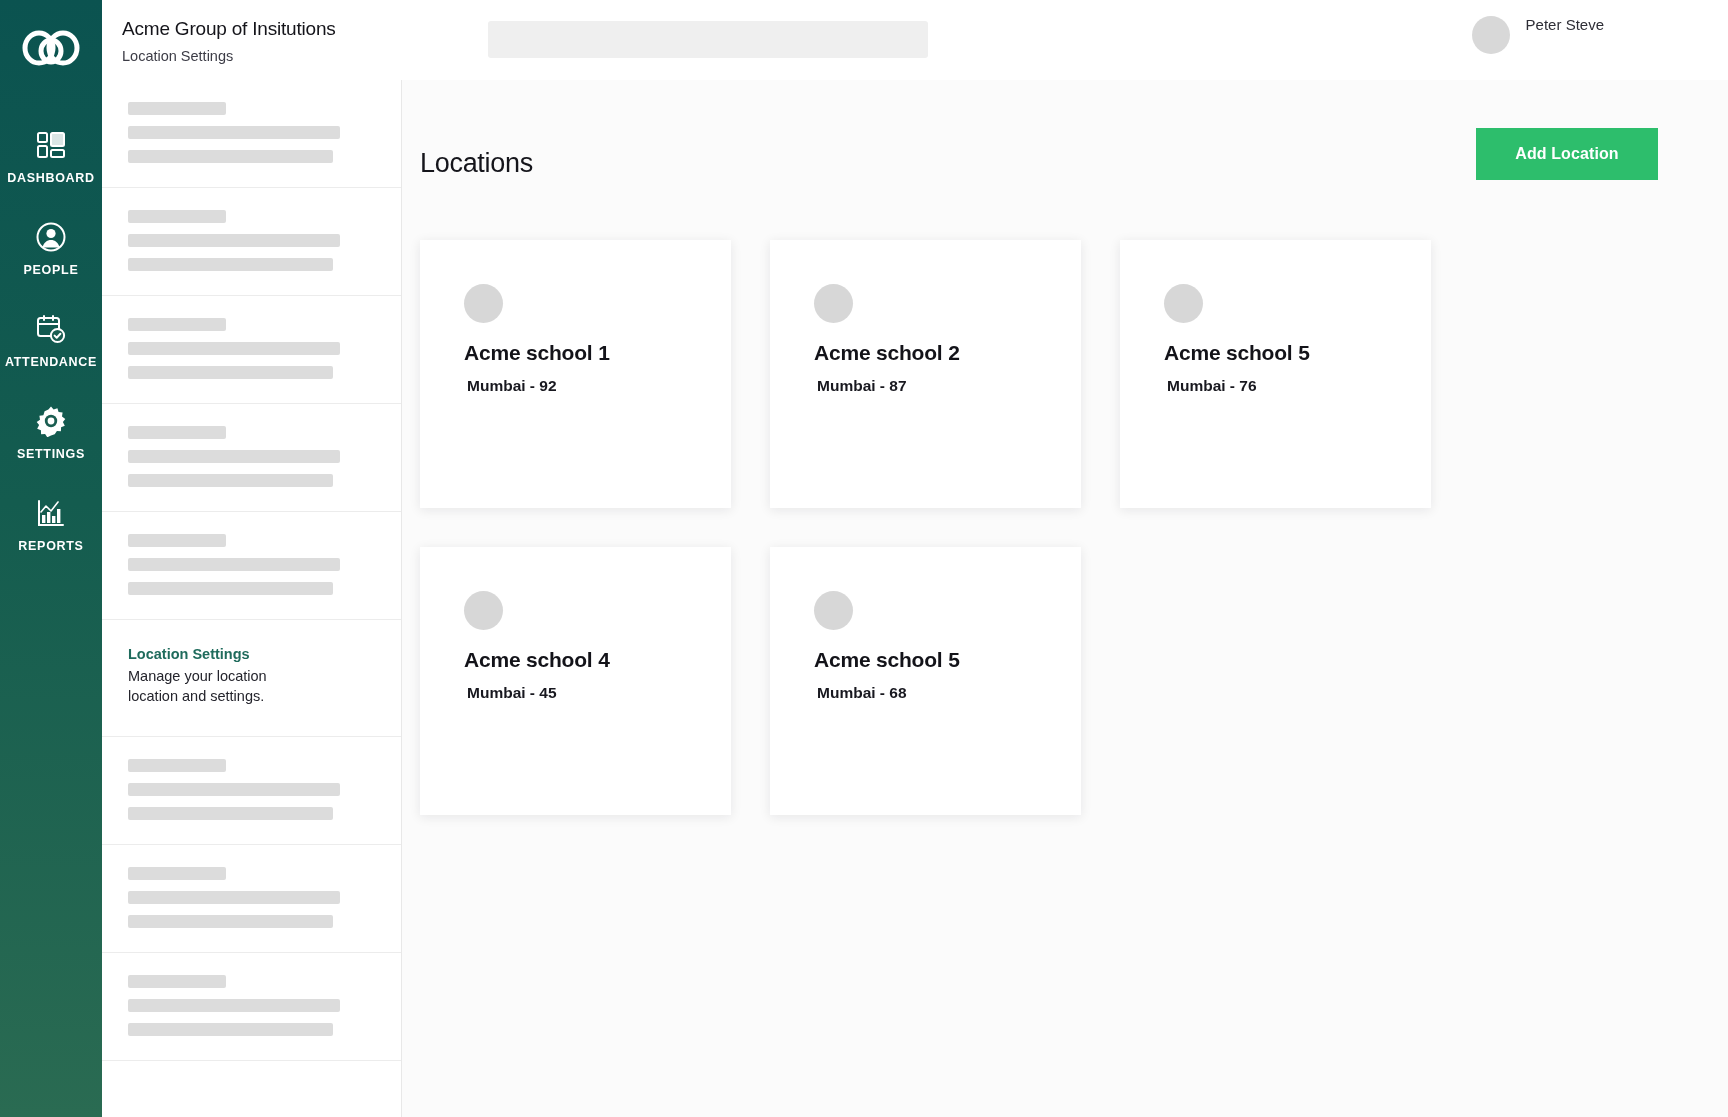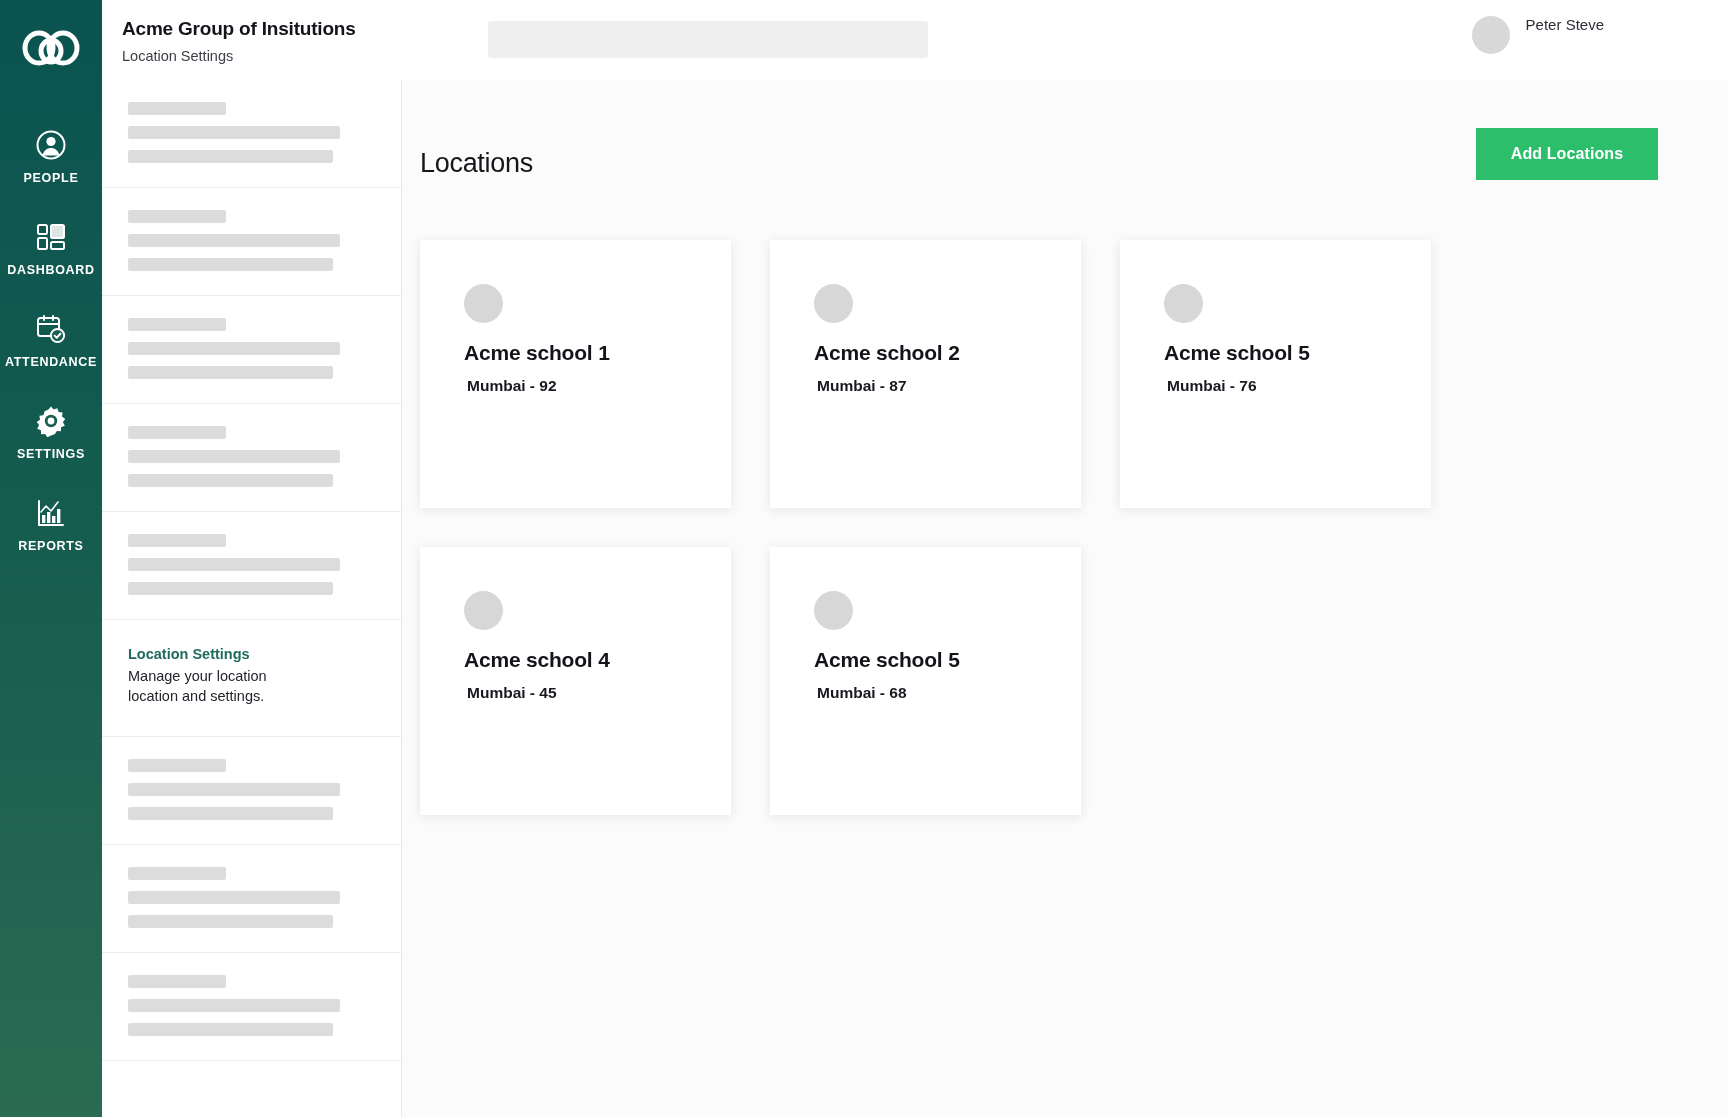--- a/index.html
+++ b/index.html
@@ -73,21 +73,21 @@
     left: 102px; top: 0;
     width: 1626px;
     height: 80px;
     background: #ffffff;
     z-index: 5;
   }
   .org-title {
     position: absolute;
     left: 20px; top: 18px;
     font-size: 19px;
-    font-weight: bold;
+    font-weight: normal;
     color: #14141a;
     letter-spacing: -0.2px;
     text-align: center;
   }
   .org-sub {
     position: absolute;
     left: 20px; top: 48px;
     font-size: 14.5px;
     color: #3c3c46;
   }
@@ -244,39 +244,39 @@
         <ellipse cx="17" cy="19" rx="14" ry="15" stroke="#ffffff" stroke-width="5"></ellipse>
         <ellipse cx="29" cy="22" rx="10" ry="11" stroke="#ffffff" stroke-width="5"></ellipse>
         <ellipse cx="41" cy="19" rx="14" ry="15" stroke="#ffffff" stroke-width="5"></ellipse>
       </svg>
     </div>
 
     <div class="rail-nav">
 
       <div class="rail-item">
         <span class="rail-icon">
-          <svg width="32" height="32" viewBox="0 0 32 32" fill="none">
-            <circle cx="16" cy="16" r="13.5" stroke="#fff" stroke-width="2"></circle>
-            <circle cx="16" cy="12.5" r="4.6" fill="#fff"></circle>
-            <path d="M7.4 26.5c1.3-5.1 4.6-7.6 8.6-7.6s7.3 2.5 8.6 7.6" fill="#fff"></path>
-          </svg>
-        </span>
-        <span class="rail-label">PEOPLE</span>
-      </div>
-
-      <div class="rail-item">
-        <span class="rail-icon">
           <svg width="30" height="30" viewBox="0 0 30 30" fill="none">
             <rect x="2" y="3" width="9" height="9" rx="1.5" stroke="#fff" stroke-width="2"></rect>
             <rect x="15" y="3" width="13" height="13" rx="1.5" fill="#ffffff" fill-opacity="0.85" stroke="#fff" stroke-width="2"></rect>
             <rect x="2" y="16" width="9" height="11" rx="1.5" stroke="#fff" stroke-width="2"></rect>
             <rect x="15" y="20" width="13" height="7" rx="1.5" stroke="#fff" stroke-width="2"></rect>
           </svg>
         </span>
         <span class="rail-label">DASHBOARD</span>
+      </div>
+
+      <div class="rail-item">
+        <span class="rail-icon">
+          <svg width="32" height="32" viewBox="0 0 32 32" fill="none">
+            <circle cx="16" cy="16" r="13.5" stroke="#fff" stroke-width="2"></circle>
+            <circle cx="16" cy="12.5" r="4.6" fill="#fff"></circle>
+            <path d="M7.4 26.5c1.3-5.1 4.6-7.6 8.6-7.6s7.3 2.5 8.6 7.6" fill="#fff"></path>
+          </svg>
+        </span>
+        <span class="rail-label">PEOPLE</span>
       </div>
 
       <div class="rail-item">
         <span class="rail-icon">
           <svg width="32" height="32" viewBox="0 0 32 32" fill="none">
             <rect x="3" y="5" width="21" height="18" rx="2.5" stroke="#fff" stroke-width="2"></rect>
             <path d="M3 11h21" stroke="#fff" stroke-width="2"></path>
             <path d="M9 3v4M18 3v4" stroke="#fff" stroke-width="2" stroke-linecap="round"></path>
             <circle cx="22.5" cy="22.5" r="6.6" fill="#1a5d51" stroke="#fff" stroke-width="2"></circle>
             <path d="M19.6 22.6l2.1 2.1 3.7-3.9" stroke="#fff" stroke-width="2" stroke-linecap="round" stroke-linejoin="round"></path>
@@ -368,21 +368,21 @@
     <div class="panel-row">
       <div class="sk short"></div>
       <div class="sk long"></div>
       <div class="sk mid"></div>
     </div>
   </div>
 
   <div class="main">
     <div class="main-head">
       <div class="page-title">Locations</div>
-      <button class="add-btn">Add Locations</button>
+      <button class="add-btn">Add Location</button>
     </div>
 
     <div class="cards-grid">
       <div class="card">
         <div class="card-avatar"></div>
         <div class="card-title">Acme school 1</div>
         <div class="card-sub">Mumbai - 92</div>
       </div>
       <div class="card">
         <div class="card-avatar"></div>

